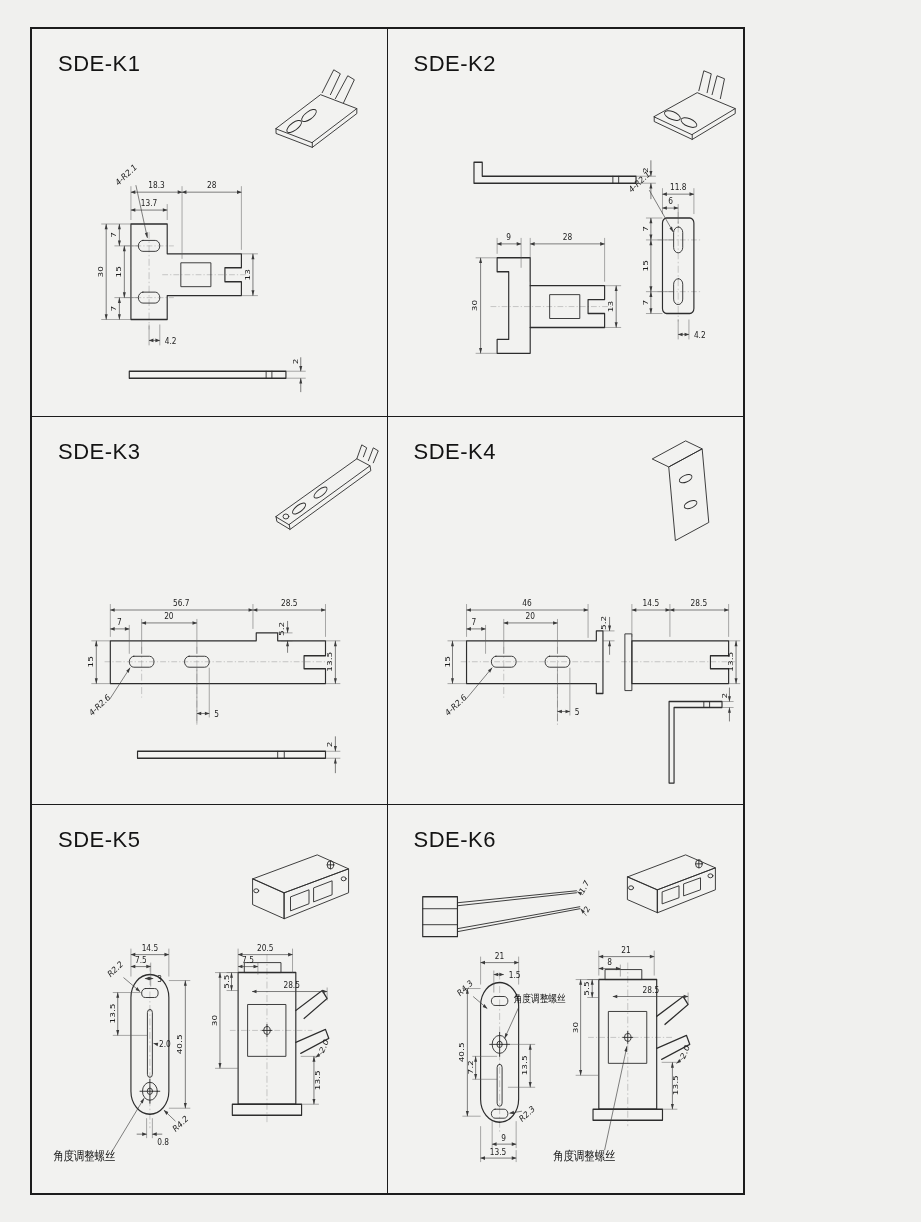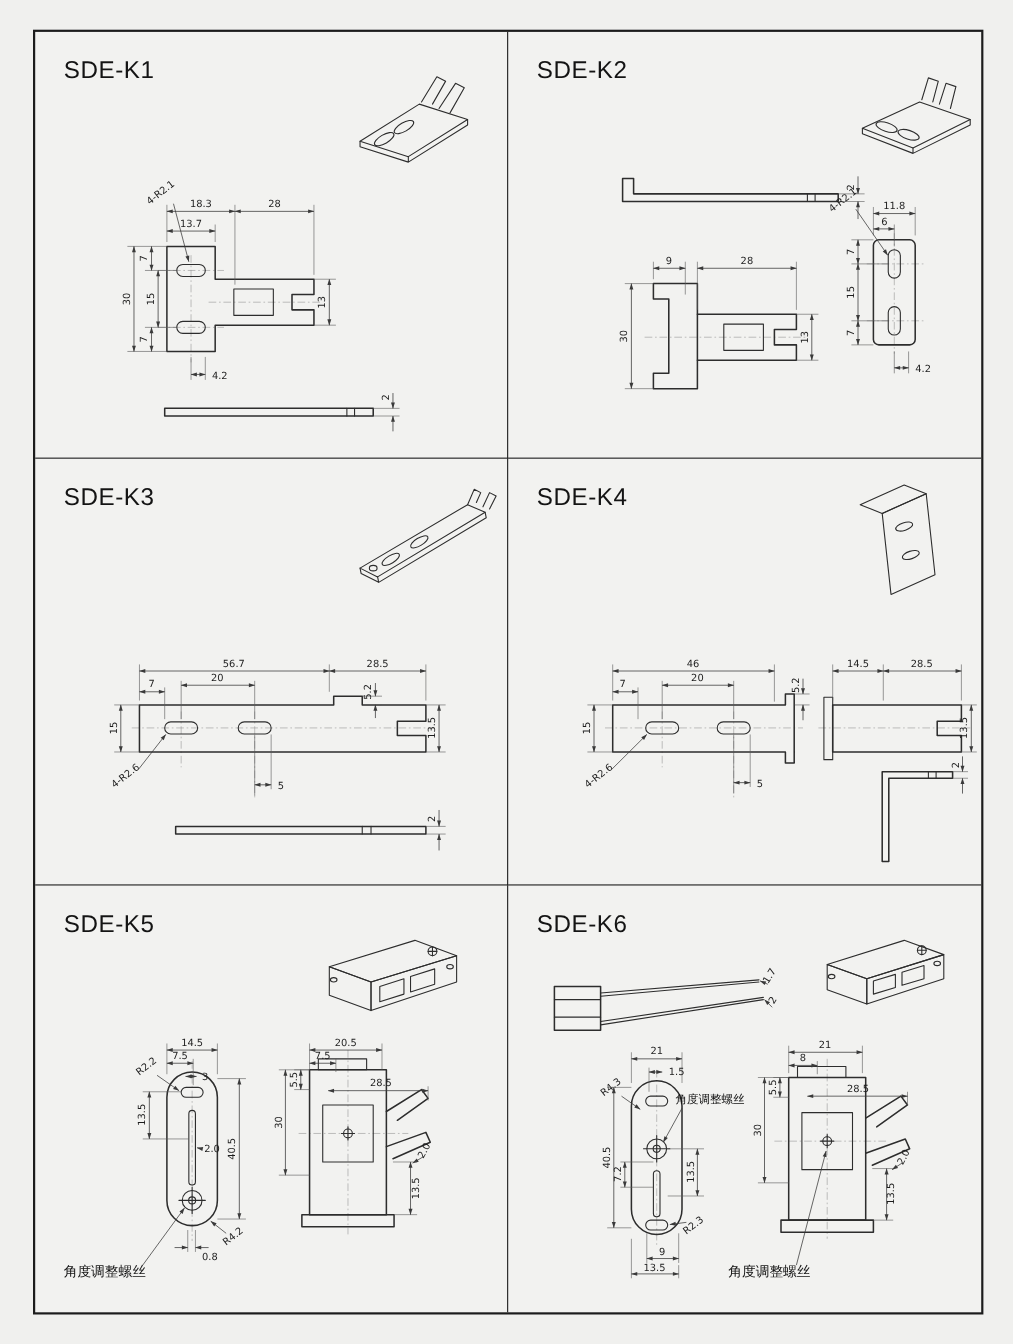--- a/index.html
+++ b/index.html
@@ -1,18 +1,18 @@
 <!DOCTYPE html>
 <html><head>
 <meta charset="utf-8">
 <style>
   *{box-sizing:border-box}
   html,body{margin:0;padding:0}
   body{width:921px;height:1222px;background:#f0f0ee;position:relative;font-family:"DejaVu Sans",sans-serif}
-  .frame{position:absolute;left:30px;top:27px;width:864px;height:1168px;border:2px solid #1c1c1c;
+  .frame{position:absolute;left:30px;top:27px;width:715px;height:1168px;border:2px solid #1c1c1c;
          display:grid;grid-template-columns:1fr 1fr;grid-template-rows:1fr 1fr 1fr;background:#f2f2f0}
   .panel{position:relative;border-right:1.5px solid #1c1c1c;border-bottom:1.5px solid #1c1c1c;overflow:hidden}
   .panel:nth-child(2n){border-right:none}
   .panel:nth-child(n+5){border-bottom:none}
   .title{position:absolute;left:26px;top:22px;font-size:22px;color:#141414;letter-spacing:.5px;
          font-family:"Liberation Sans","DejaVu Sans",sans-serif}
   svg.draw{position:absolute;inset:0;width:100%;height:100%}
   .part{fill:none;stroke:#2d2d2d;stroke-width:1.4;stroke-linejoin:round;stroke-linecap:round}
   .thin{stroke-width:1}
   .dim{stroke:#3a3a3a;stroke-width:.7;fill:none}

